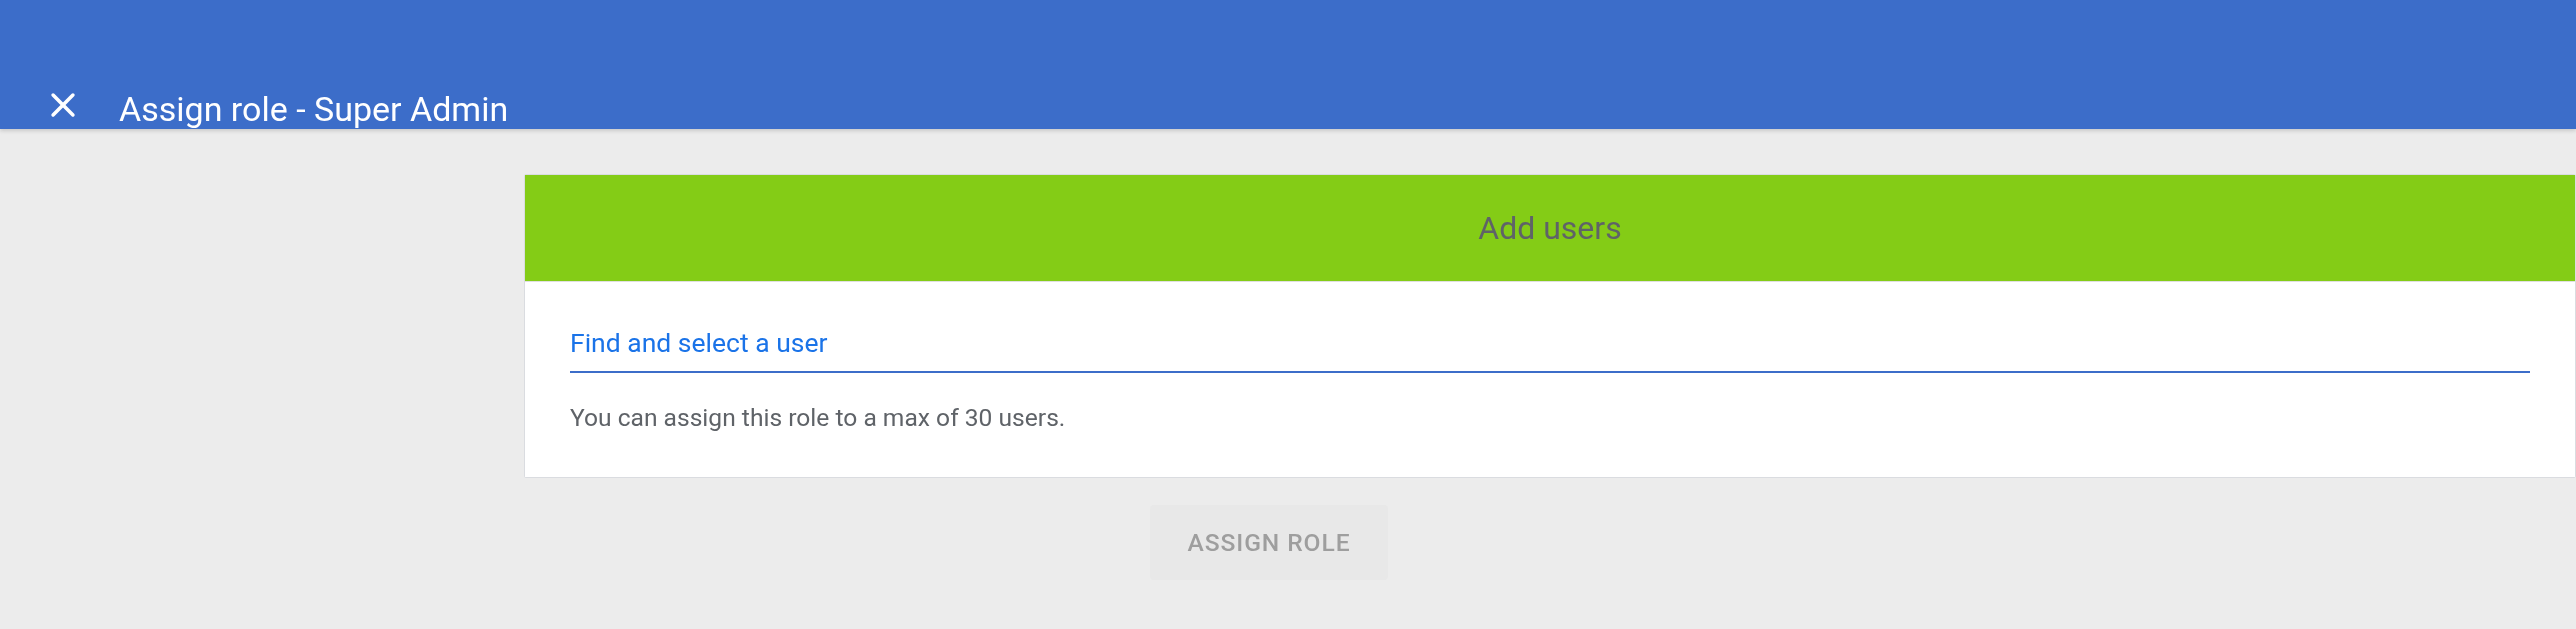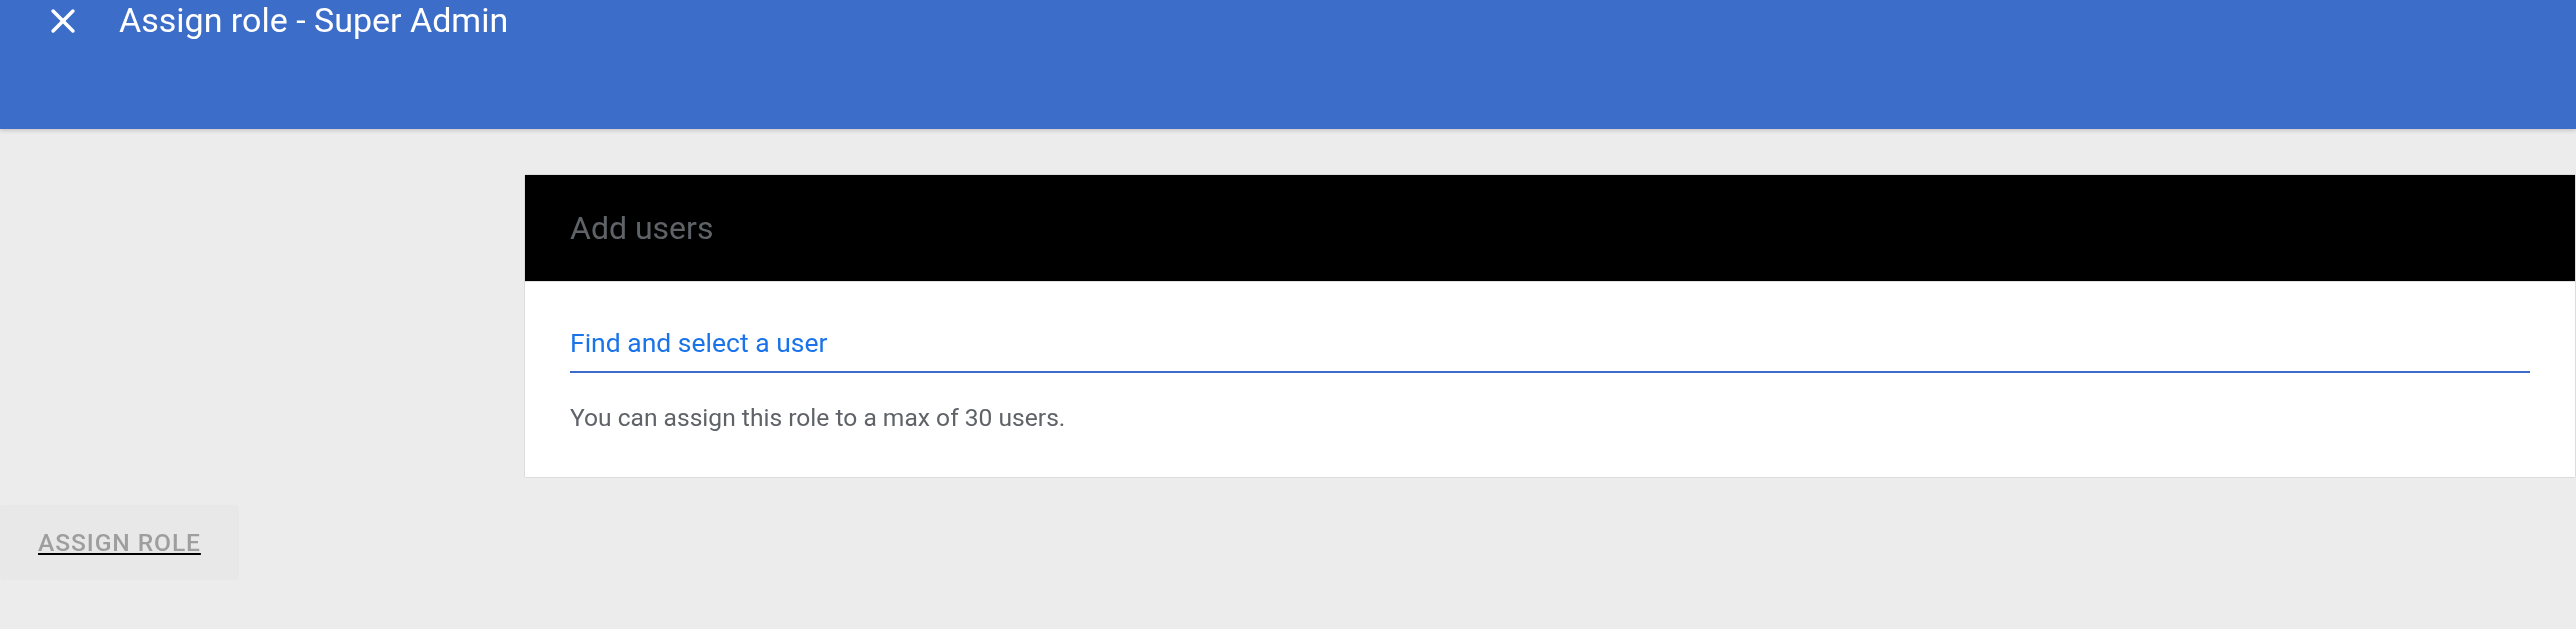--- a/index.html
+++ b/index.html
@@ -11,21 +11,21 @@
       font-family: 'Google Sans', Roboto, Arial, sans-serif;
       background: #ececec;
       width: 2576px;
       height: 630px;
       overflow: hidden;
     }
     .header {
       background: #3c6dc9;
       height: 129px;
       display: flex;
-      align-items: flex-start;
+      align-items: flex-end;
       padding-left: 40px;
       box-shadow: 0 1.9px 3.8px rgba(0,0,0,0.15);
     }
     .close-btn {
       width: 45px;
       height: 45px;
       display: flex;
       align-items: center;
       justify-content: center;
       cursor: pointer;
@@ -42,23 +42,24 @@
     }
     .card {
       margin: 45px auto 0;
       width: 2052px;
       margin-left: 524px;
       background: #ffffff;
       border: 0.9px solid #dadce0;
       border-radius: 1.9px;
     }
     .card-header {
-      background: #000000;
+      background: #84cc16;
       border-bottom: 0.9px solid #e0e0e0;
       padding: 34px 45px;
+      text-align: center;
     }
     .card-header-title {
       color: #5f6368;
       font-size: 32px;
       font-weight: 400;
     }
     .card-body {
       padding: 45px 45px 45px 45px;
       background: #ffffff;
     }
@@ -76,23 +77,22 @@
     .search-input::placeholder {
       color: #1a73e8;
     }
     .helper-text {
       margin-top: 30px;
       color: #5f6368;
       font-size: 24.6px;
     }
     .footer {
       display: flex;
-      justify-content: flex-start;
+      justify-content: center;
       padding: 26.5px 38px 0 0;
-      text-decoration: underline;
     }
     .assign-btn {
       background: #e8e8e8;
       border: none;
       color: #9e9e9e;
       font-size: 24.6px;
       font-weight: 500;
       letter-spacing: 0.9px;
       padding: 23px 38px;
       cursor: pointer;

